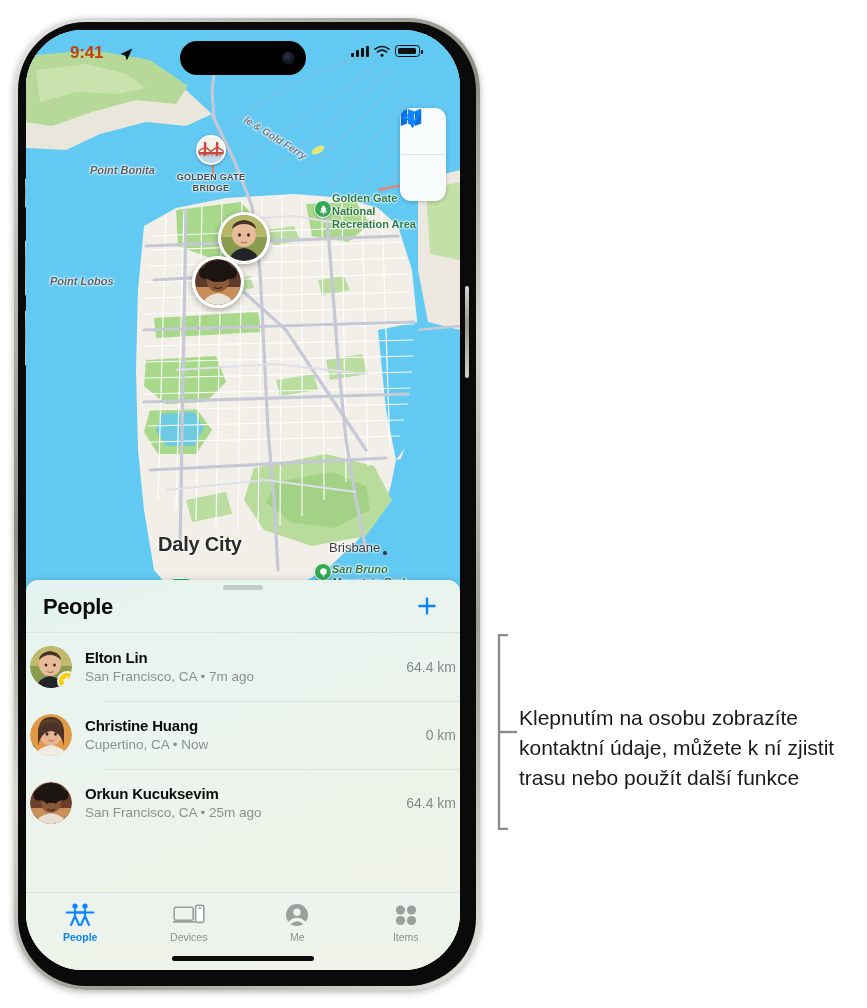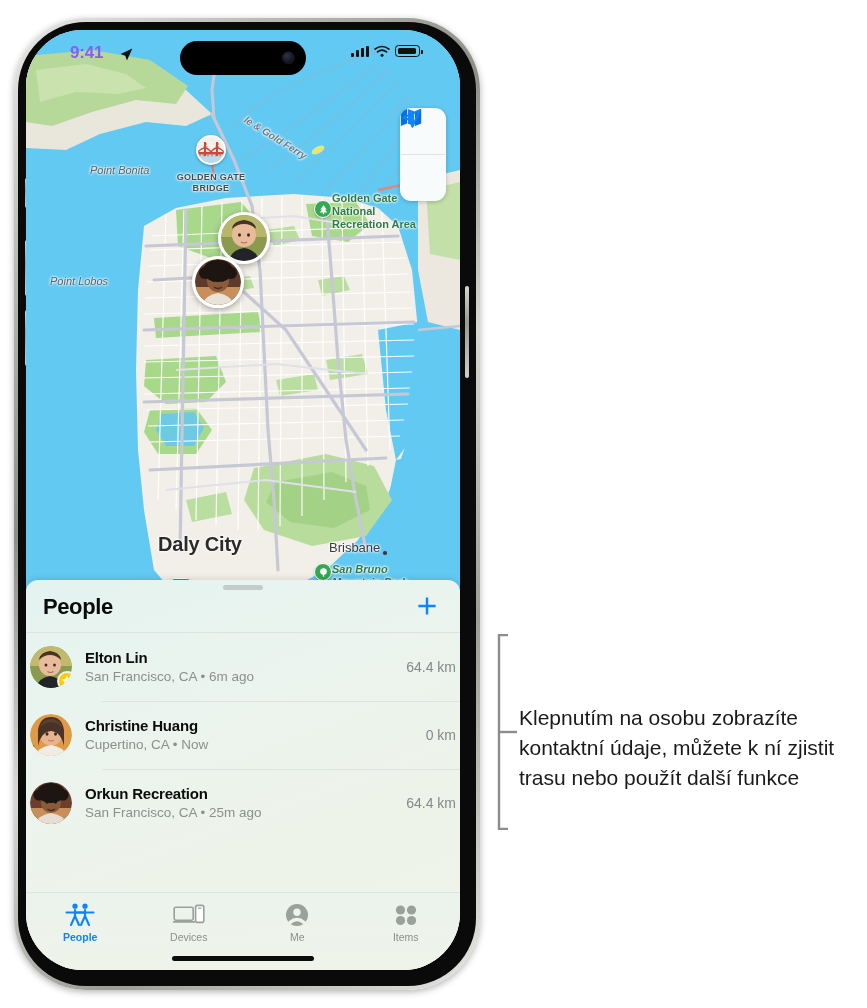--- a/index.html
+++ b/index.html
@@ -45,21 +45,21 @@
   
   .map {
     position: absolute; left:0; top:0; width: 434px; height: 566px;
     background: #62c9f2;
     overflow: hidden;
   }
   .map svg { position:absolute; left:0; top:0; }
 
   .maplabel { position: absolute; pointer-events:none; white-space: nowrap;
     text-shadow: 0 0 3px rgba(255,255,255,0.95), 0 0 3px rgba(255,255,255,0.95), 0 0 2px #fff; }
-  .lbl-water { font-style: italic; font-size: 11px; color: #5a6068; font-weight: 400; }
+  .lbl-water { font-style: italic; font-size: 11px; color: #5a6068; font-weight: 700; }
   .lbl-city-big { font-size: 20px; color: #2b2b2b; font-weight: 600; letter-spacing:-0.2px; }
   .lbl-city { font-size: 13px; color: #3a3a3a; font-weight: 500; }
   .lbl-park { font-size: 11px; color: #2f7a46; font-weight: 600; line-height: 13px; }
   .lbl-poi { font-size: 9px; color: #4a4a4a; font-weight: 700; line-height: 11px;
              text-align: center; letter-spacing: 0.3px; }
 
   .poi-dot { position:absolute; width:18px; height:18px; border-radius:50%;
     background: #34a853; border: 1.5px solid #fff; box-shadow: 0 1px 2px rgba(0,0,0,0.25);
     display:flex; align-items:center; justify-content:center; }
   .poi-dot svg { position: static; }
@@ -79,21 +79,21 @@
 
   
   .map-controls { position:absolute; right:14px; top:78px; width:46px;
     background:#f7fbfb; border-radius:11px; box-shadow:0 1px 4px rgba(0,0,0,0.22); overflow:hidden; }
   .map-ctrl-btn { height:46px; display:flex; align-items:center; justify-content:center; }
   .map-ctrl-div { height:1px; background:#dfe5e5; margin:0 1px; }
 
   
   .statusbar { position:absolute; left:0; top:0; width:434px; height:50px; z-index: 30; }
   .sb-time { position:absolute; left:44px; top:13px; font-size:17px; font-weight:700;
-    color:#8b5cf6; letter-spacing:-0.2px; }
+    color:#c2410c; letter-spacing:-0.2px; }
   .sb-loc { position:absolute; left:94px; top:17px; }
   .dyn-island { position:absolute; left:50%; transform:translateX(-50%); top:11px;
     width:126px; height:34px; border-radius:19px; background:#000; }
   .dyn-cam { position:absolute; right:11px; top:50%; transform:translateY(-50%);
     width:13px; height:13px; border-radius:50%;
     background: radial-gradient(circle at 40% 35%, #2d3347 0%, #14161f 55%, #0a0b10 100%); }
   .sb-right { position:absolute; right:40px; top:15px; display:flex; align-items:center; gap:5px; }
   .bars { display:flex; align-items:flex-end; gap:2px; height:11px; }
   .bars i { display:block; width:3px; background:#111; border-radius:1px; }
   .batt { width:25px; height:12px; border:1.3px solid #111; border-radius:3.5px; position:relative; padding:1.6px; }
@@ -450,21 +450,21 @@
                 </g>
               </svg>
               <div class="star-badge">
                 <svg width="12" height="12" viewBox="0 0 12 12">
                   <path d="M6 0.6 L7.55 4.05 L11.3 4.45 L8.5 6.95 L9.3 10.7 L6 8.8 L2.7 10.7 L3.5 6.95 L0.7 4.45 L4.45 4.05 Z" fill="#fff"></path>
                 </svg>
               </div>
             </div>
             <div class="row-text">
               <div class="row-name">Elton Lin</div>
-              <div class="row-sub">San Francisco, CA • 6m ago</div>
+              <div class="row-sub">San Francisco, CA • 7m ago</div>
             </div>
             <div class="row-dist">64.4 km</div>
           </div>
 
           <div class="row">
             <div class="av">
               <svg width="42" height="42" viewBox="0 0 42 42">
                 <defs>
                     <clipPath id="a2">
                       <circle cx="21" cy="21" r="21"></circle>
@@ -506,21 +506,21 @@
                   <circle cx="9" cy="13" r="5.6" fill="#1d1512"></circle>
                   <circle cx="33" cy="13" r="5.6" fill="#1d1512"></circle>
                   <ellipse cx="17" cy="20" rx="1.5" ry="1.7" fill="#1d1512"></ellipse>
                   <ellipse cx="25.5" cy="20" rx="1.5" ry="1.7" fill="#1d1512"></ellipse>
                   <path d="M17.5 27 Q21.2 30 25 27" stroke="#4a2c1e" stroke-width="1.3" fill="none"></path>
                   <path d="M5 42 Q8 33 21 31 Q34 33 37 42 Z" fill="#e8ddd2"></path>
                 </g>
               </svg>
             </div>
             <div class="row-text">
-              <div class="row-name">Orkun Recreation</div>
+              <div class="row-name">Orkun Kucuksevim</div>
               <div class="row-sub">San Francisco, CA • 25m ago</div>
             </div>
             <div class="row-dist">64.4 km</div>
           </div>
         </div>
       </div>
 
       <div class="tabbar">
 
         <div class="tab active">

